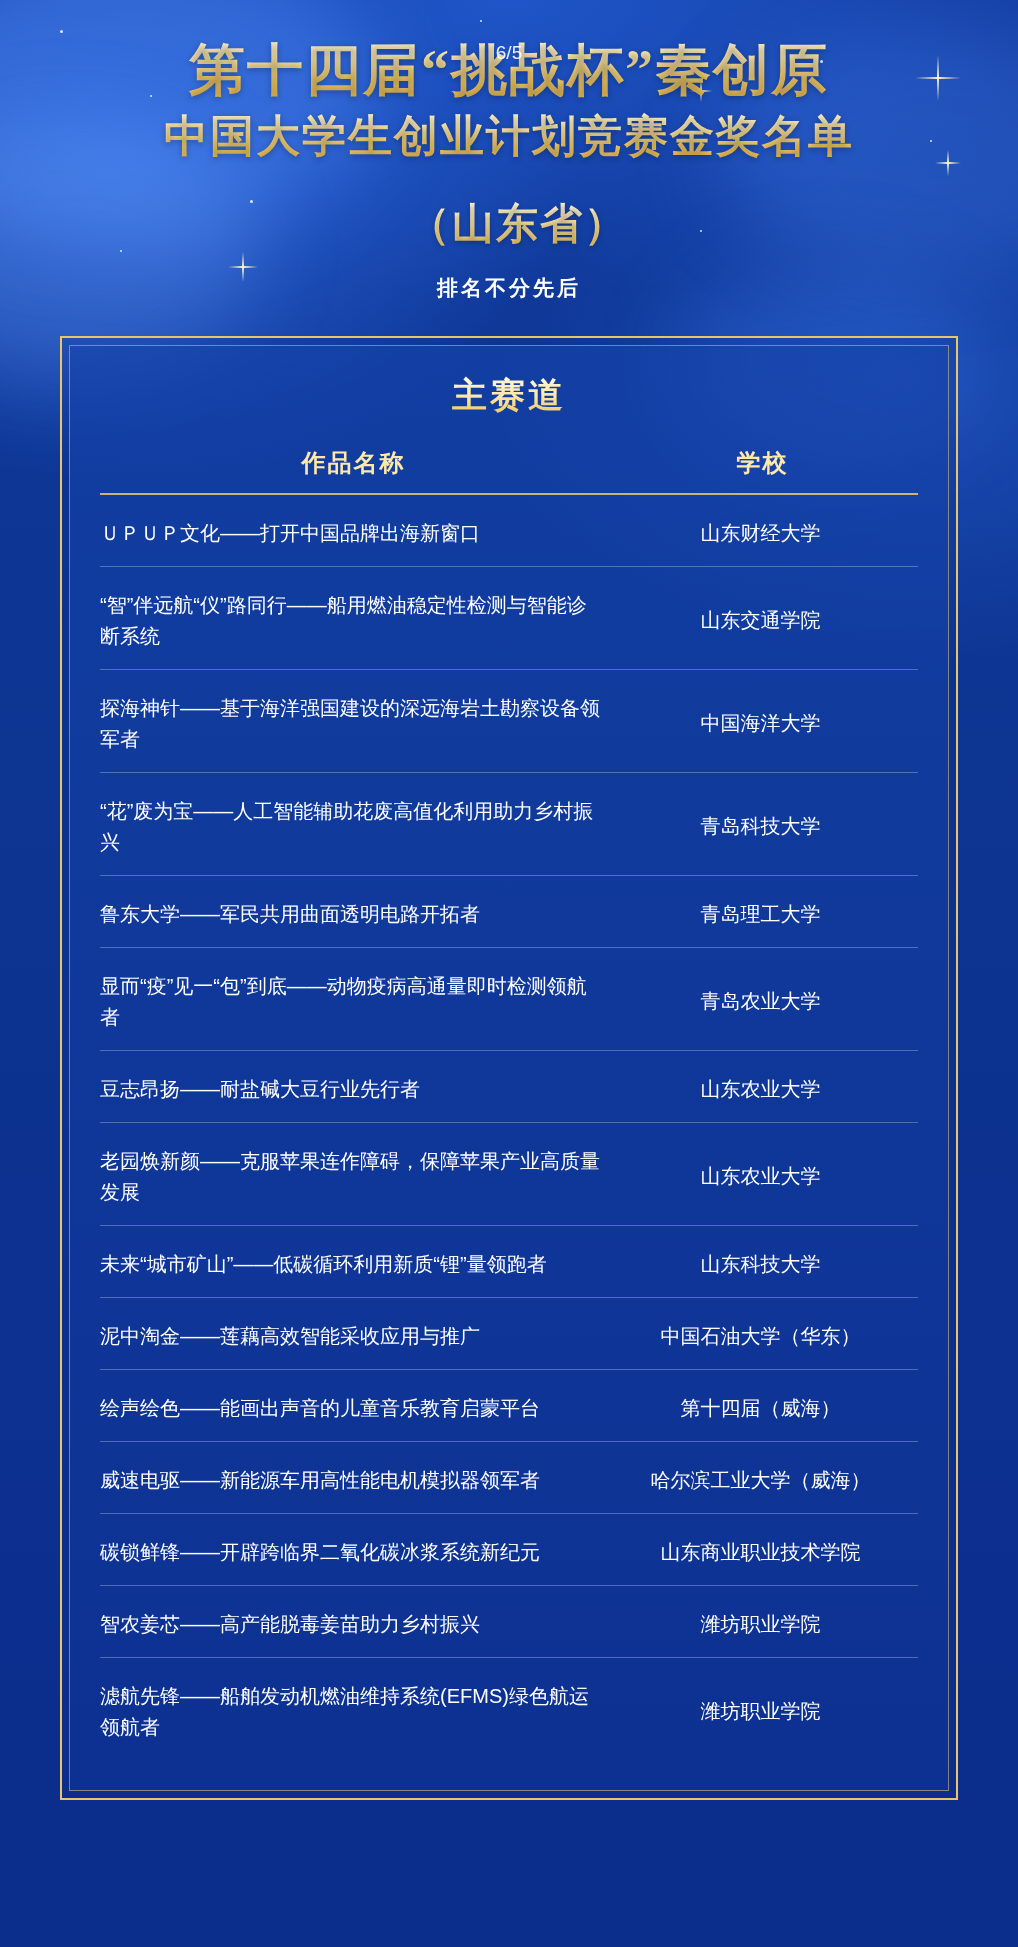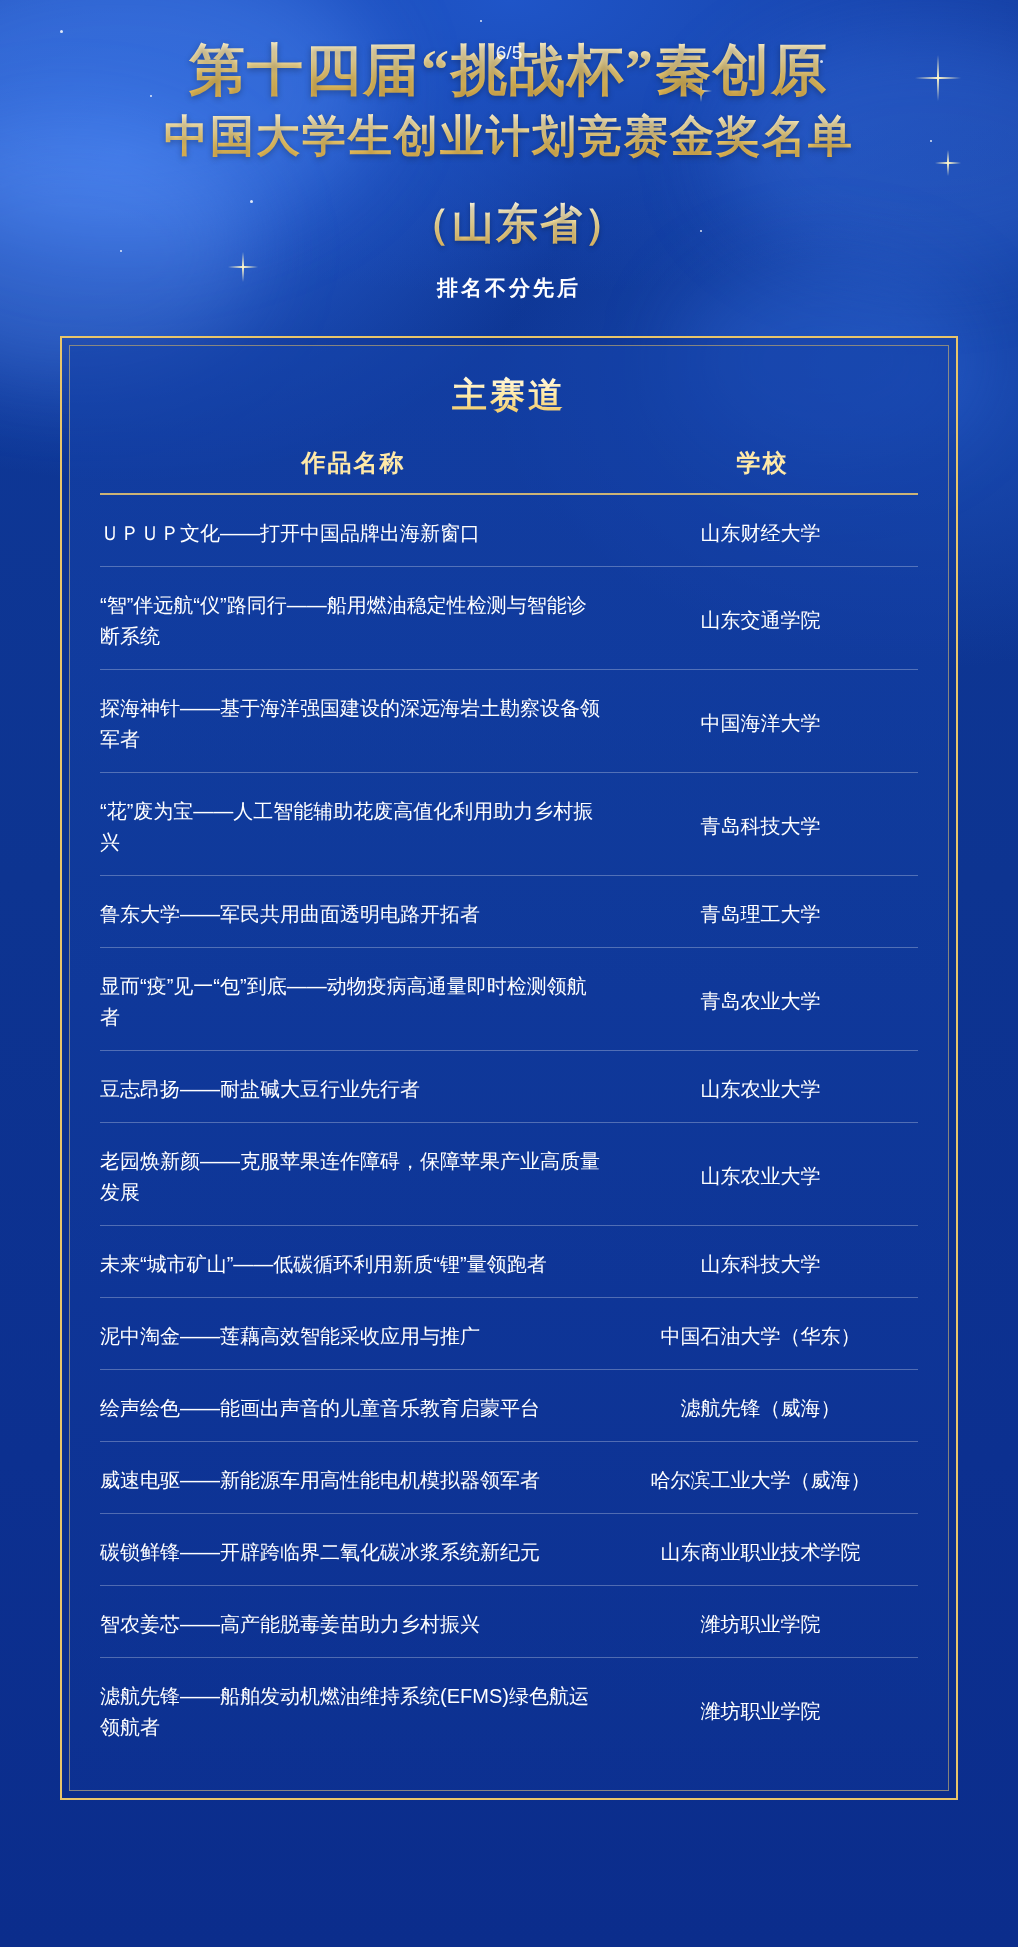--- a/index.html
+++ b/index.html
@@ -249,21 +249,21 @@
             <tr>
               <td class="name">未来“城市矿山”——低碳循环利用新质“锂”量领跑者</td>
               <td class="school">山东科技大学</td>
             </tr>
             <tr>
               <td class="name">泥中淘金——莲藕高效智能采收应用与推广</td>
               <td class="school">中国石油大学（华东）</td>
             </tr>
             <tr>
               <td class="name">绘声绘色——能画出声音的儿童音乐教育启蒙平台</td>
-              <td class="school">滤航先锋（威海）</td>
+              <td class="school">第十四届（威海）</td>
             </tr>
             <tr>
               <td class="name">威速电驱——新能源车用高性能电机模拟器领军者</td>
               <td class="school">哈尔滨工业大学（威海）</td>
             </tr>
             <tr>
               <td class="name">碳锁鲜锋——开辟跨临界二氧化碳冰浆系统新纪元</td>
               <td class="school">山东商业职业技术学院</td>
             </tr>
             <tr>

